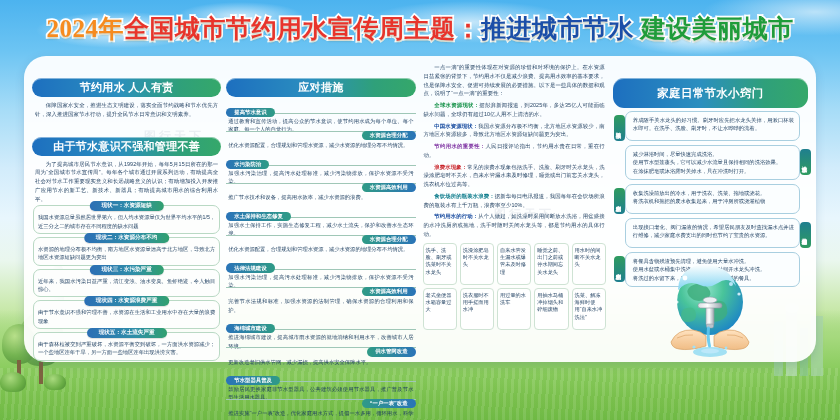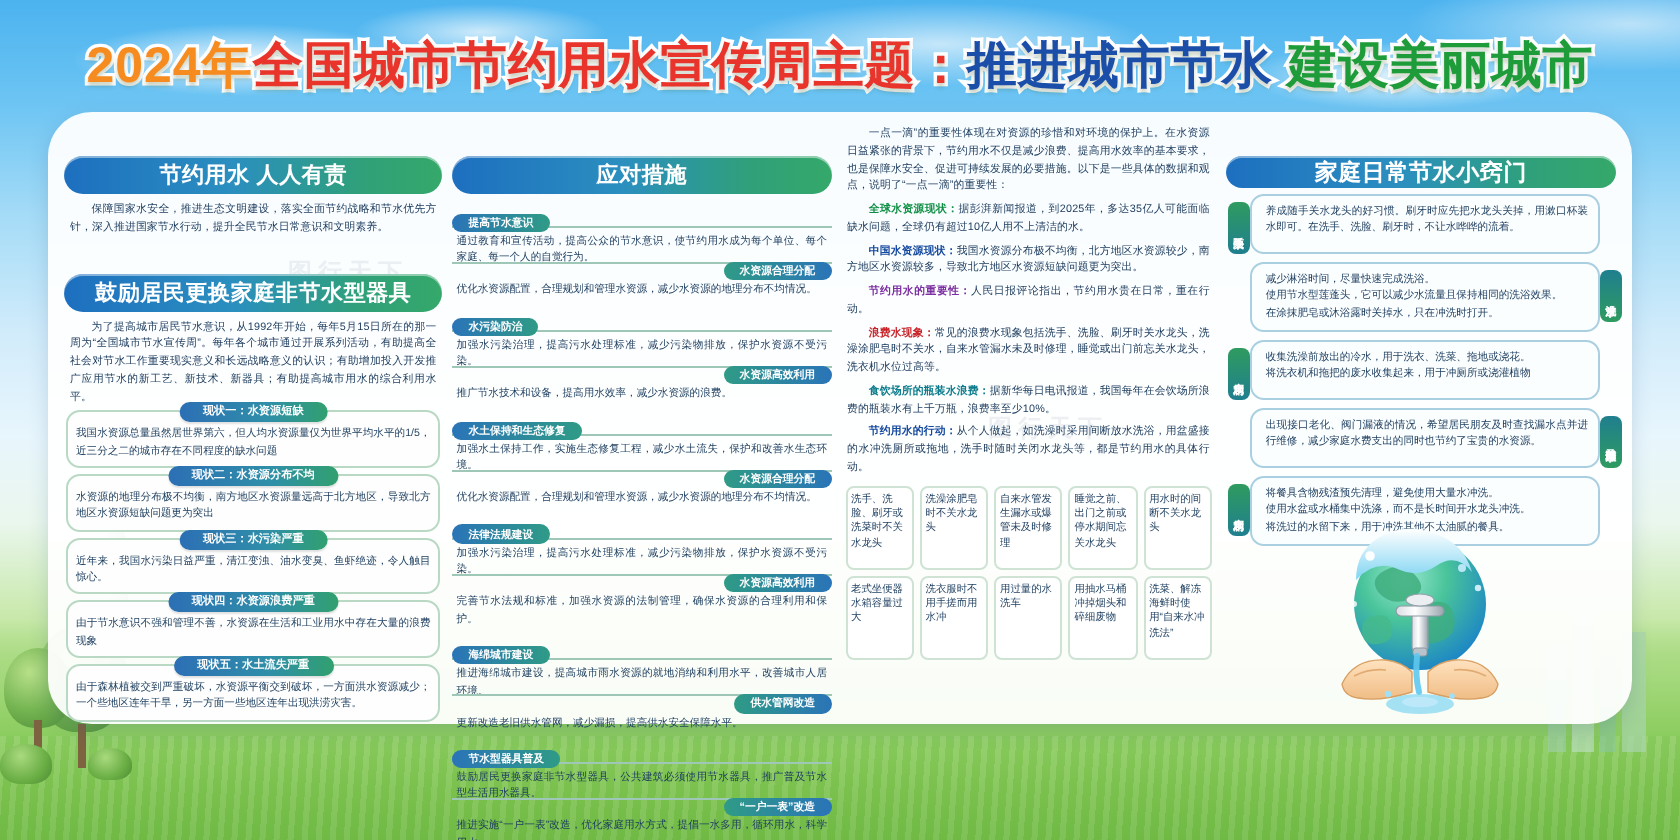--- a/index.html
+++ b/index.html
@@ -55,22 +55,23 @@
     opacity: .85; pointer-events: none;
   }
   .skyline {
     position: absolute; right: 8px; bottom: 44px; width: 64px; height: 88px;
     pointer-events: none; opacity: .9;
   }
 
   
   .title-bar {
     position: absolute; left: 0; top: 12px; width: 840px; height: 40px;
-    display: flex; align-items: center; justify-content: center;
+    display: flex; align-items: flex-start; justify-content: center;
     z-index: 6;
+    font-family: Liberation Serif, serif;
   }
   .title-bar .t {
     font-size: 25px; font-weight: bold; letter-spacing: .5px;
     white-space: nowrap;
     -webkit-text-stroke: 3.4px #ffffff;
     paint-order: stroke fill;
     text-shadow: 0 2px 2px rgba(60,90,40,.28);
   }
   .t .orange { color: #f68b1f; }
   .t .red    { color: #e8342b; }
@@ -97,21 +98,21 @@
 
   
   .hdr {
     height: 19px; border-radius: 10px;
     background: linear-gradient(to right, #1d6fbf 0%, #2b8fbf 45%, #2fa07a 78%, #35a86a 100%);
     color: #fff; font-size: 11px; font-weight: bold;
     display: flex; align-items: center; justify-content: center;
     letter-spacing: .3px; margin: 16px 0 3px 0;
     box-shadow: inset 0 1px 0 rgba(255,255,255,.45);
   }
-  .hdr.wide { border-radius: 11px; height: 16px; font-size: 11.5px; }
+  .hdr.wide { border-radius: 11px; height: 30px; font-size: 11.5px; }
 
   .para {
     font-size: 5.4px; line-height: 1.62; color: #1a3a5c; text-align: justify;
     text-indent: 2em; padding: 1px 3px 2px 3px; letter-spacing: .1px;
   }
   .para.noind { text-indent: 0; }
 
   
   .status-card {
     border: 1px solid #b9d9c4; border-radius: 7px; background: #fdfefd;
@@ -228,21 +229,21 @@
 <div class="board">
   <div class="wm" style="left:120px;top:72px;">图行天下</div>
   <div class="wm" style="left:470px;top:150px;">图行天下</div>
 
   <div class="cols">
 
     <div class="col col1">
       <div class="hdr">节约用水  人人有责</div>
       <div class="para">保障国家水安全，推进生态文明建设，落实全面节约战略和节水优先方针，深入推进国家节水行动，提升全民节水日常意识和文明素养。</div>
 
-      <div class="hdr">鼓励居民更换家庭非节水型器具</div>
+      <div class="hdr">由于节水意识不强和管理不善</div>
       <div class="para">为了提高城市居民节水意识，从1992年开始，每年5月15日所在的那一周为“全国城市节水宣传周”。每年各个城市通过开展系列活动，有助提高全社会对节水工作重要现实意义和长远战略意义的认识；有助增加投入开发推广应用节水的新工艺、新技术、新器具；有助提高城市用水的综合利用水平。</div>
 
 
       <div class="status-card">
         <div class="status-tag">现状一：水资源短缺</div>
         <div class="status-body">我国水资源总量虽然居世界第六，但人均水资源量仅为世界平均水平的1/5，近三分之二的城市存在不同程度的缺水问题</div>
       </div>
       <div class="status-card">
         <div class="status-tag">现状二：水资源分布不均</div>
         <div class="status-body">水资源的地理分布极不均衡，南方地区水资源量远高于北方地区，导致北方地区水资源短缺问题更为突出</div>

